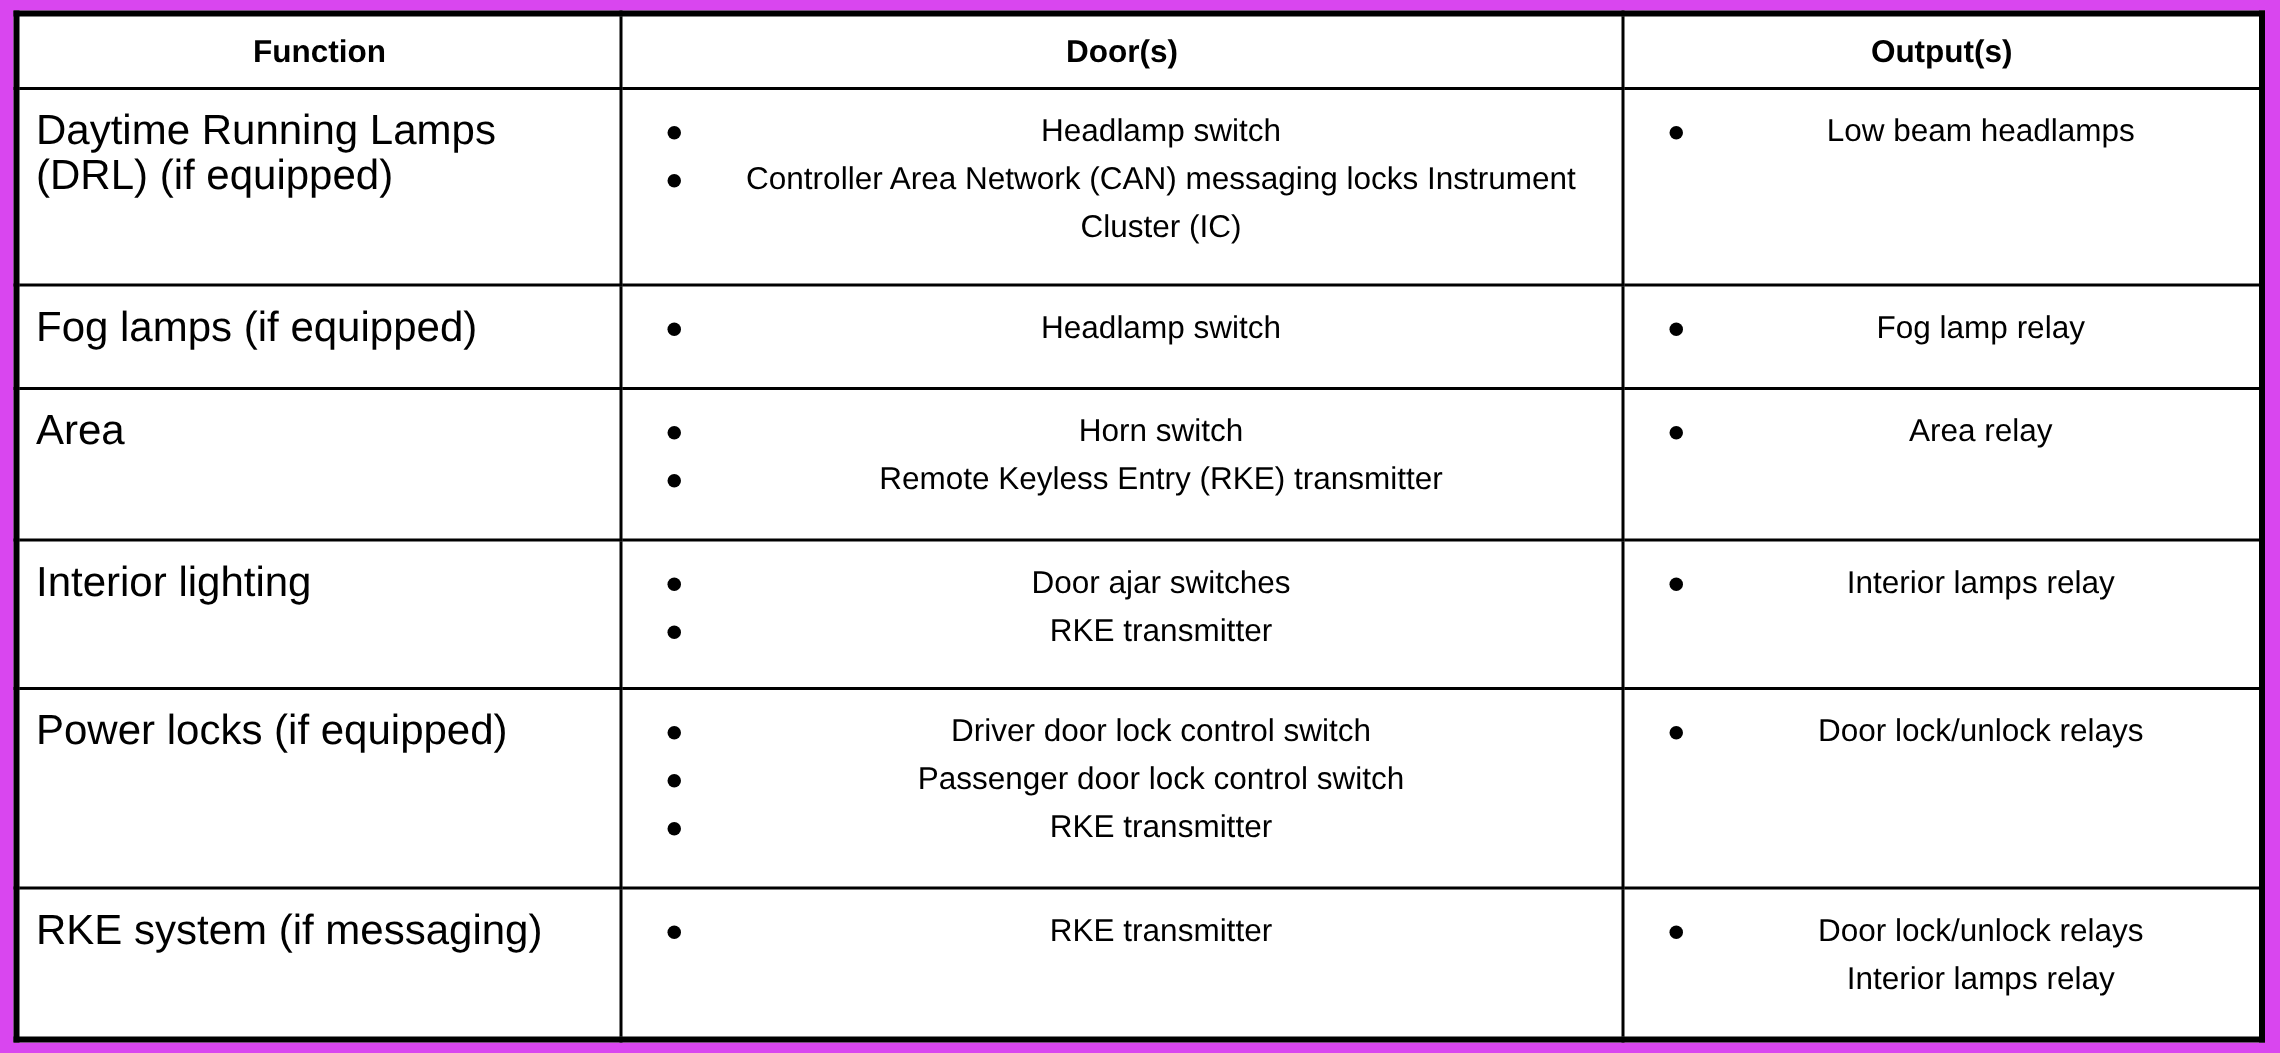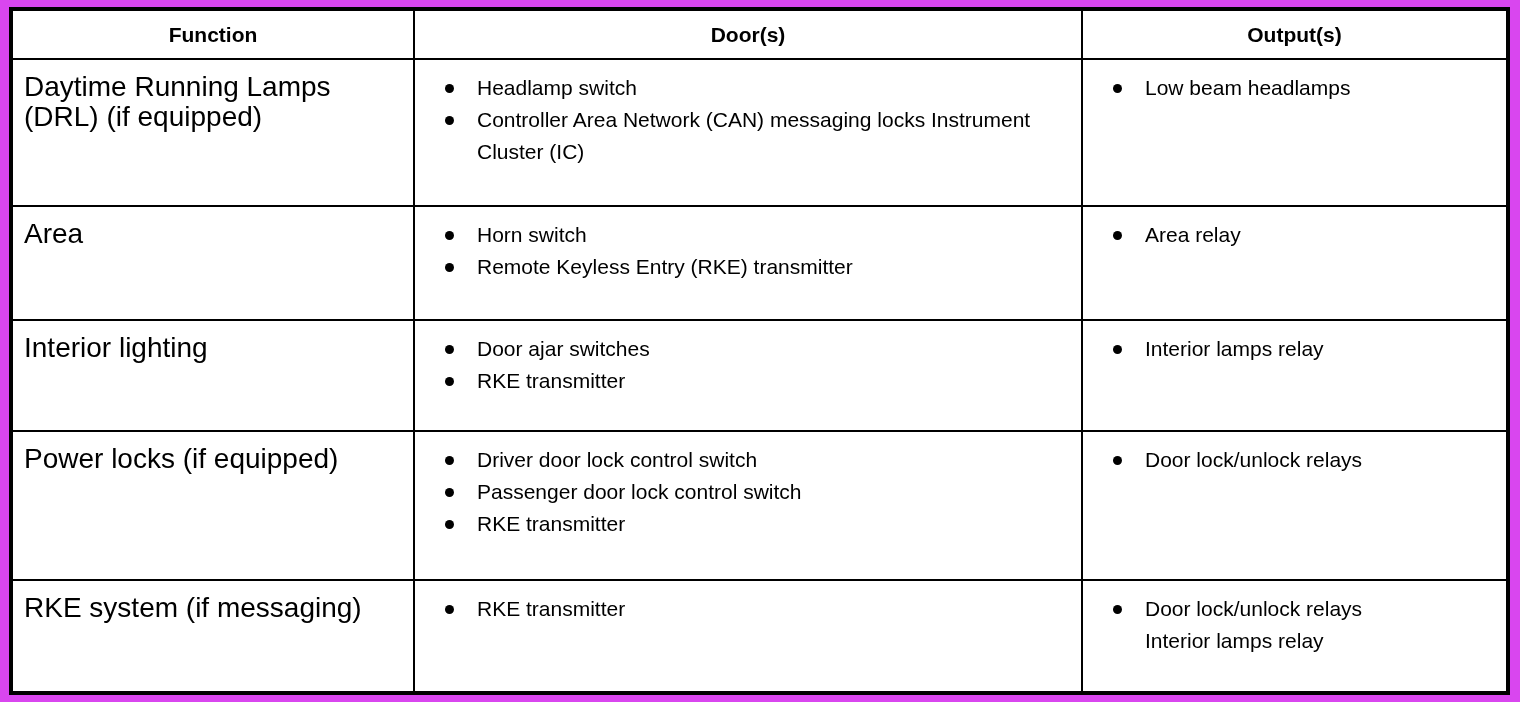--- a/index.html
+++ b/index.html
@@ -78,20 +78,21 @@
     margin: 0;
     padding: 0;
   }
 
   ul.bullets > li {
     position: relative;
     margin: 0;
     padding: 0 0 0 62px;
     font-size: 21px;
     line-height: 32px;
+    text-align: center;
   }
 
   ul.bullets > li .bullet-dot {
     position: absolute;
     left: 30px;
     top: 12px;
     width: 9px;
     height: 9px;
     border-radius: 50%;
     background: #000000;
@@ -151,20 +152,41 @@
         <td class="list-cell">
           <ul class="bullets">
             <li>
               <span class="bullet-dot"></span>
               <span class="item-text">Low beam headlamps</span>
             </li>
           </ul>
         </td>
       </tr>
 
+      <tr class="r-fog">
+        <td class="fn-cell">
+          <span class="fn-text">Fog lamps (if equipped)</span>
+        </td>
+        <td class="list-cell">
+          <ul class="bullets">
+            <li>
+              <span class="bullet-dot"></span>
+              <span class="item-text">Headlamp switch</span>
+            </li>
+          </ul>
+        </td>
+        <td class="list-cell">
+          <ul class="bullets">
+            <li>
+              <span class="bullet-dot"></span>
+              <span class="item-text">Fog lamp relay</span>
+            </li>
+          </ul>
+        </td>
+      </tr>
 
       <tr class="r-horn">
         <td class="fn-cell">
           <span class="fn-text">Area</span>
         </td>
         <td class="list-cell">
           <ul class="bullets">
             <li>
               <span class="bullet-dot"></span>
               <span class="item-text">Horn switch</span>

